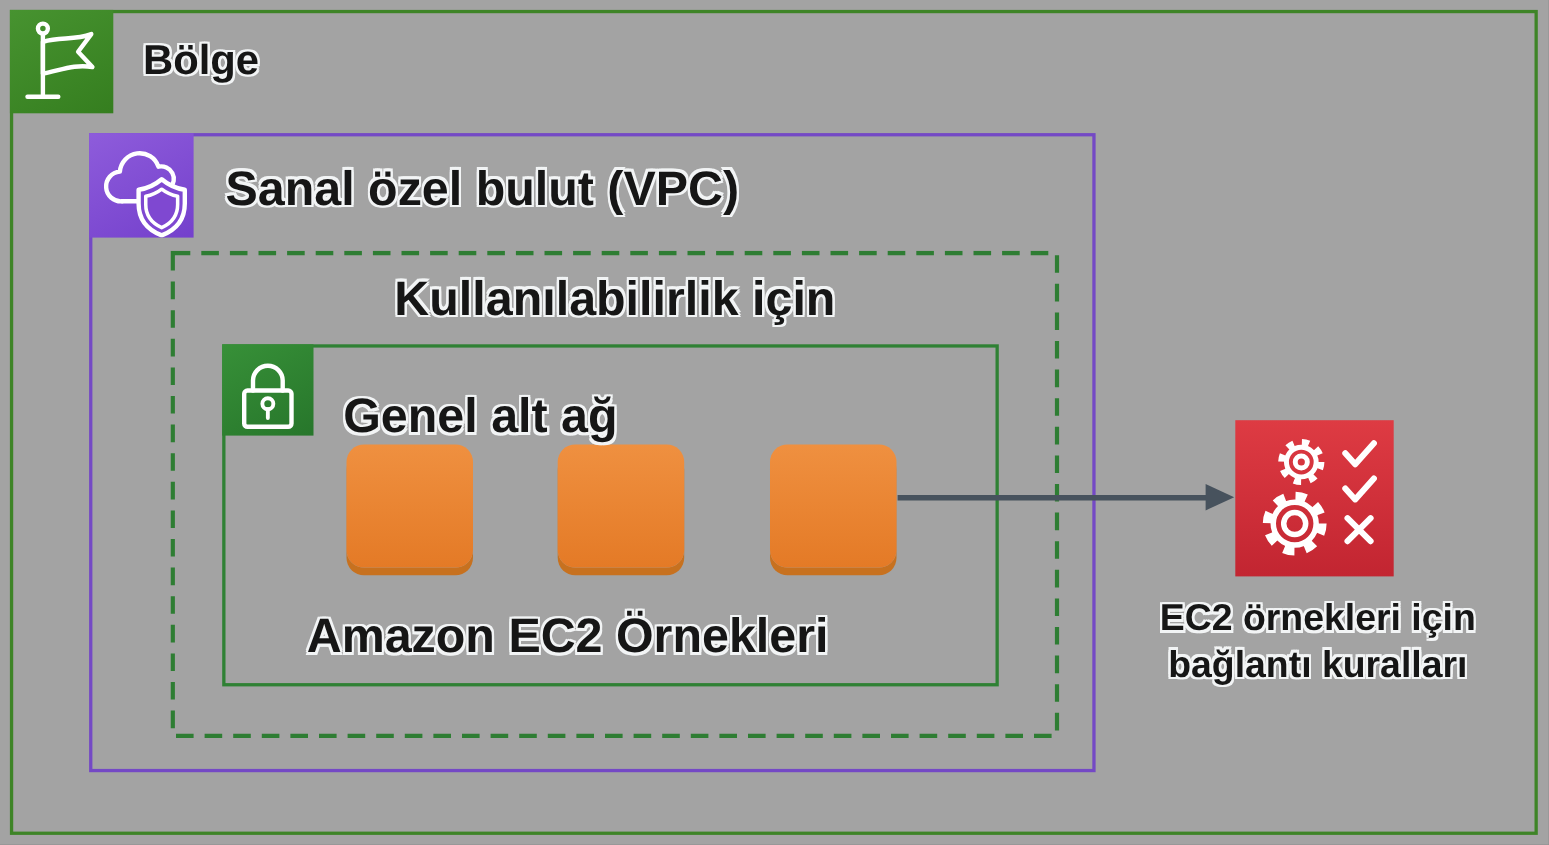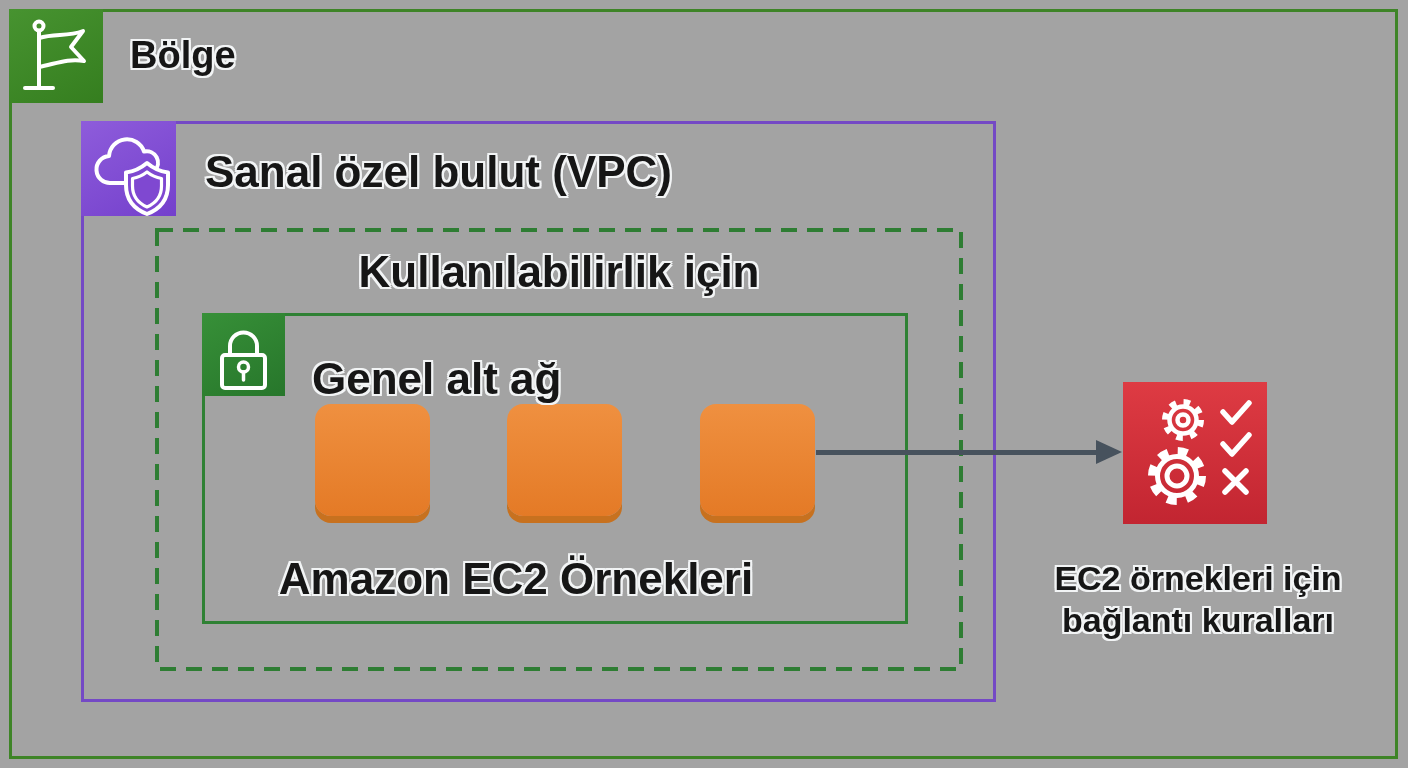--- a/index.html
+++ b/index.html
@@ -25,21 +25,21 @@
     white-space:nowrap;line-height:1.15;
     text-shadow:-2px -2px 0 #F2F4F5, 2px -2px 0 #F2F4F5, -2px 2px 0 #F2F4F5,
                  2px 2px 0 #F2F4F5, -2px 0 0 #F2F4F5, 2px 0 0 #F2F4F5,
                  0 -2px 0 #F2F4F5, 0 2px 0 #F2F4F5;
   }
   .region-label{left:130px;top:34px;font-size:38px;}
   .vpc-label{left:205px;top:147px;}
   .az-label{left:155px;top:247px;width:808px;text-align:center;}
   .subnet-label{left:312px;top:334px;margin-top:20px;}
   .ec2-label{left:202px;top:554px;width:628px;text-align:center;}
-  .fw-label{left:1032px;top:541px;width:332px;text-align:center;font-size:34px;line-height:42px;margin-top:16px;}
+  .fw-label{left:1032px;top:541px;width:332px;text-align:center;font-size:34px;line-height:42px;}
 
   .ec2-sq{
     position:absolute;top:404px;width:115px;height:112px;border-radius:16px;
     background:linear-gradient(180deg,#EF9040,#E47A26);
     box-shadow:0 7px 0 #C7711F;
   }
   .ec2-1{left:315px;} .ec2-2{left:507px;} .ec2-3{left:700px;}
 
   .arrow-line{position:absolute;left:816px;top:450px;width:284px;height:5px;background:#47525D;}
   .arrow-head{

